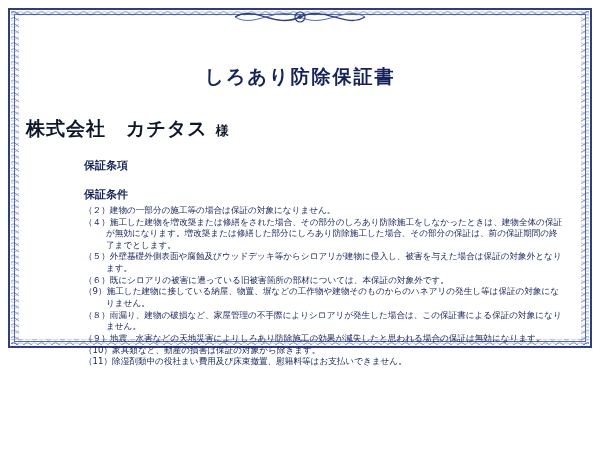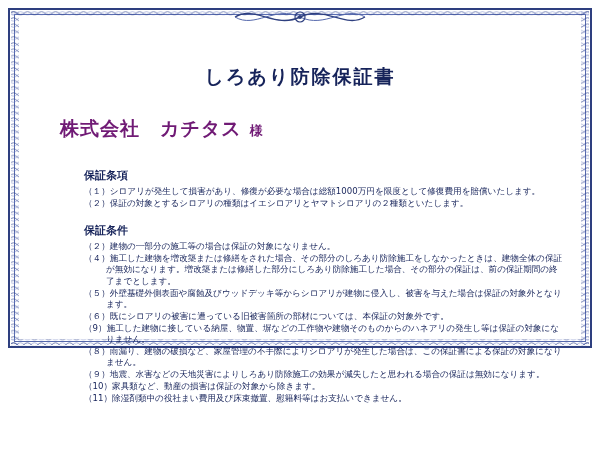--- a/index.html
+++ b/index.html
@@ -90,40 +90,39 @@
     text-align: center;
     font-size: 19px;
     font-weight: bold;
     letter-spacing: 2px;
     color: #16235a;
     margin-top: 38px;
     font-family: "DejaVu Sans", sans-serif;
   }
   .company-line {
     margin-top: 26px;
-    margin-left: 34px;
-    color: #701a75;
+    color: #0f172a;
     font-family: "DejaVu Sans", sans-serif;
   }
   .company-name {
     font-size: 19px;
     font-weight: bold;
     letter-spacing: 1px;
   }
   .company-suffix {
     font-size: 13px;
     font-weight: bold;
     margin-left: 8px;
     letter-spacing: 1px;
   }
   .section {
     margin-left: 58px;
     margin-right: 10px;
   }
-  .section.terms { margin-top: 26px; }
+  .section.terms { margin-top: 16px; }
   .section.conditions { margin-top: 14px; }
   .section-title {
     font-size: 11px;
     font-weight: bold;
     color: #16235a;
     margin-bottom: 3px;
     font-family: "DejaVu Sans", sans-serif;
   }
   ul.clause-list {
     list-style: none;
@@ -180,24 +179,20 @@
   <div class="content">
 
     <div class="doc-title">しろあり防除保証書</div>
 
     <div class="company-line">
       <span class="company-name">株式会社　カチタス</span><span class="company-suffix">様</span>
     </div>
 
     <div class="section terms">
       <div class="section-title">保証条項</div>
-      <ul class="clause-list">
-        <li>（１）シロアリが発生して損害があり、修復が必要な場合は総額1000万円を限度として修復費用を賠償いたします。</li>
-        <li>（２）保証の対象とするシロアリの種類はイエシロアリとヤマトシロアリの２種類といたします。</li>
-      </ul>
     </div>
 
     <div class="section conditions">
       <div class="section-title">保証条件</div>
       <ul class="clause-list">
         <li>（２）建物の一部分の施工等の場合は保証の対象になりません。</li>
         <li>（４）施工した建物を増改築または修繕をされた場合、その部分のしろあり防除施工をしなかったときは、建物全体の保証が無効になります。増改築または修繕した部分にしろあり防除施工した場合、その部分の保証は、前の保証期間の終了までとします。</li>
         <li>（５）外壁基礎外側表面や腐蝕及びウッドデッキ等からシロアリが建物に侵入し、被害を与えた場合は保証の対象外となります。</li>
         <li>（６）既にシロアリの被害に遭っている旧被害箇所の部材については、本保証の対象外です。</li>
         <li>（9）施工した建物に接している納屋、物置、塀などの工作物や建物そのものからのハネアリの発生し等は保証の対象になりません。</li>

